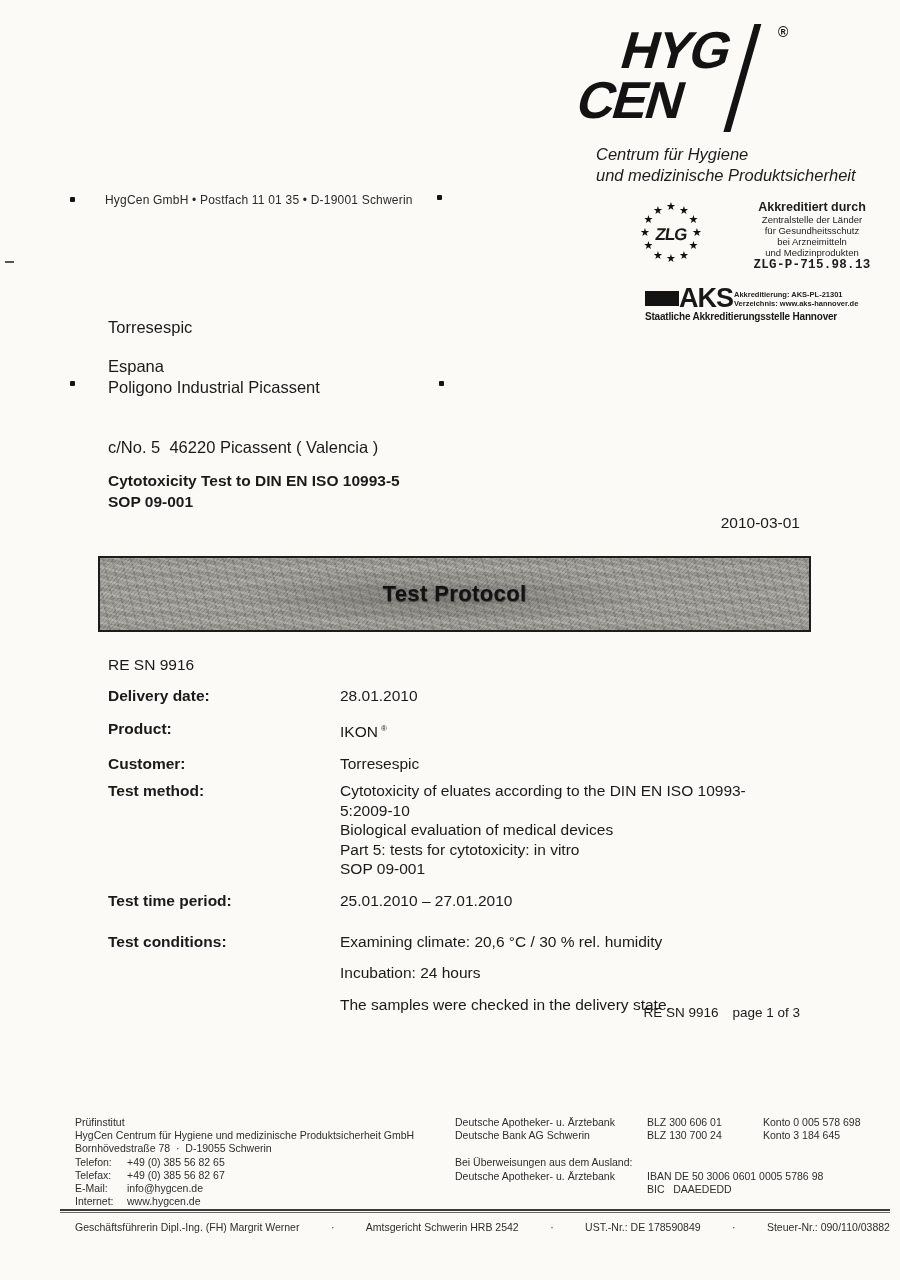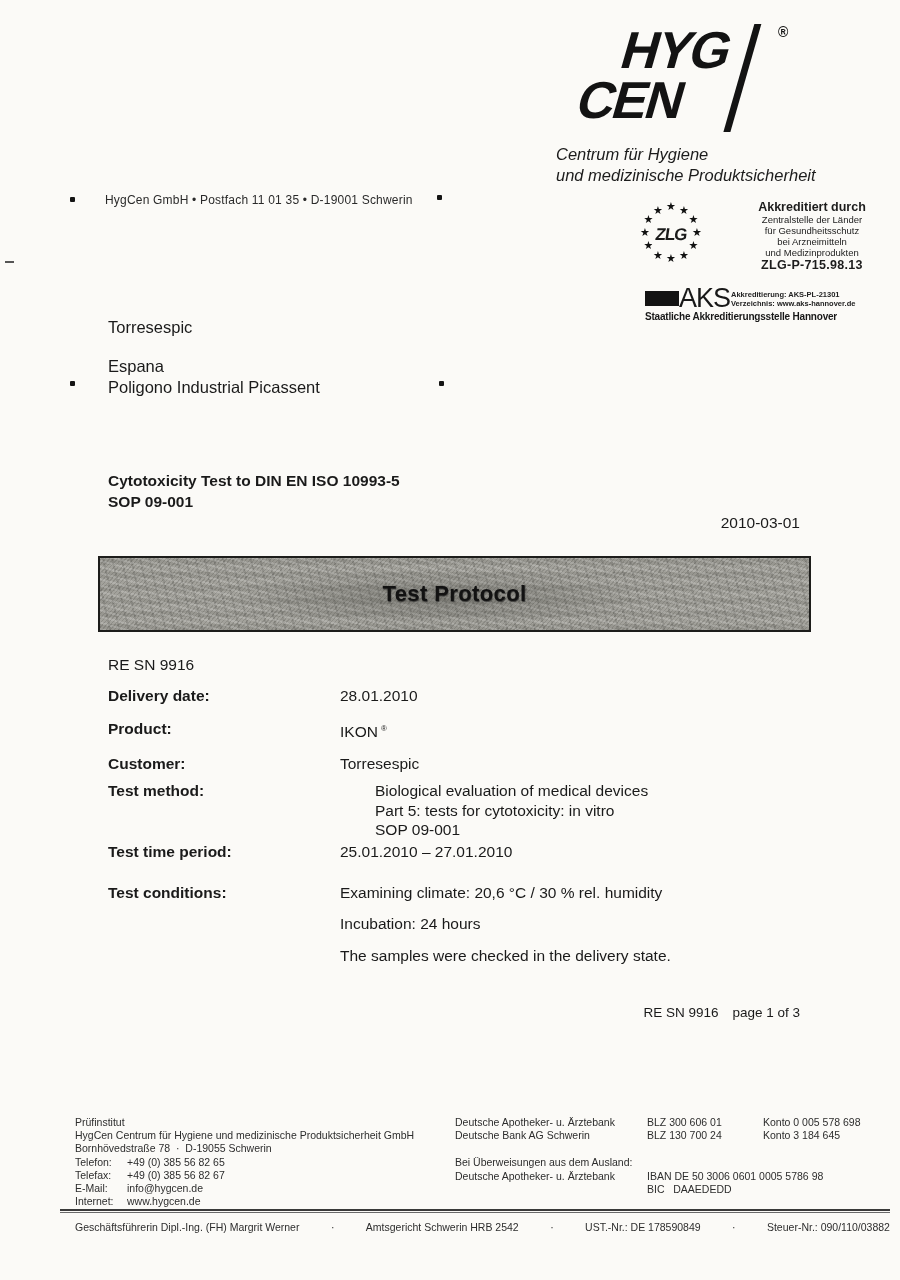--- a/index.html
+++ b/index.html
@@ -13,44 +13,44 @@
   }
   .abs { position:absolute; }
 
   
   .logo-block { left:556px; top:26px; width:300px; }
   .logo-mark { position:relative; height:110px; transform:skewX(-16deg); font-weight:bold; color:#131313; }
   .logo-line1 { font-size:52px; line-height:48px; letter-spacing:-2px; margin-left:58px; }
   .logo-line2 { font-size:52px; line-height:48px; letter-spacing:-2px; margin-left:28px; margin-top:2px; }
   .logo-slash { position:absolute; left:182px; top:-2px; width:7px; height:108px; background:#131313; }
   .logo-reg { position:absolute; left:208px; top:-2px; font-size:14px; font-weight:bold; transform:skewX(16deg); }
-  .logo-tagline { margin-top:8px; font-style:italic; font-size:16.5px; line-height:21px; color:#1c1c1c; }
+  .logo-tagline { margin-top:8px; font-style:italic; font-size:16.5px; line-height:21px; color:#1c1c1c;margin-left:40px; }
 
   
   .sender { left:105px; top:193px; font-size:12px; color:#2a2a2a; letter-spacing:.2px; }
   .recipient { left:108px; top:277px; font-size:16.5px; line-height:20px; white-space:pre-wrap; }
   .country { left:108px; top:357px; font-size:16.5px; }
   .fold-dot { width:5px; height:5px; background:#141414; border-radius:1px; }
   .fold-dash { width:9px; height:2px; background:#555; }
 
   
   .zlg-block { left:636px; top:200px; width:264px; display:flex; gap:22px; }
   .zlg-emblem { position:relative; width:70px; height:70px; flex:0 0 auto; }
   .zlg-star { position:absolute; font-size:11px; color:#111; transform:translate(-50%,-50%); }
   .zlg-center { position:absolute; left:50%; top:50%; transform:translate(-50%,-50%) skewX(-8deg);
                 font-size:17px; font-weight:bold; letter-spacing:-1px; background:#fbfaf7; padding:0 2px; }
   .zlg-text { width:168px; text-align:center; color:#1c1c1c; }
   .zlg-t0 { font-size:12.5px; font-weight:bold; line-height:14px; }
   .zlg-small { font-size:9.5px; line-height:11px; }
-  .zlg-t5 { font-size:12.5px; font-weight:bold; line-height:14px; letter-spacing:.3px; }
+  .zlg-t5 { font-size:12.5px; font-weight:bold; line-height:14px; letter-spacing:.3px;font-family:Liberation Mono, monospace; }
 
   .aks-block { left:645px; top:286px; width:255px; color:#181818; }
   .aks-row { display:flex; align-items:flex-start; }
   .aks-bar { width:34px; height:15px; background:#131313; margin-top:5px; }
-  .aks-name { font-size:27px; font-weight:normal; letter-spacing:-1px; line-height:24px; }
+  .aks-name { font-size:27px; font-weight:bold; letter-spacing:-1px; line-height:24px; }
   .aks-tiny { font-size:7.5px; line-height:9px; margin-top:4px; margin-left:1px; font-weight:bold; color:#222; }
   .aks-sub { font-size:10px; font-weight:bold; margin-top:1px; letter-spacing:-.2px; }
 
   
   .subject { left:108px; top:470px; font-size:15.5px; font-weight:bold; line-height:21px; }
   .doc-date { left:700px; top:514px; width:100px; text-align:right; font-size:15.5px; }
 
   
   .banner {
     left:98px; top:556px; width:713px; height:76px;
@@ -66,21 +66,21 @@
   }
   .banner-title { font-size:22px; font-weight:bold; color:#121212; letter-spacing:.4px;
                   text-shadow:.6px .6px .9px rgba(25,25,25,.65); }
 
   
   .details { left:108px; top:655px; width:700px; font-size:15.5px; }
   .drow { display:flex; align-items:flex-start; }
   .dlabel { width:232px; flex:0 0 auto; font-weight:bold; line-height:20px; padding-right:20px; }
   .dvalue { flex:1; line-height:19.5px; max-width:455px; }
   .r0 { margin-bottom:11px; } .r1 { margin-bottom:13px; } .r2 { margin-bottom:13px; }
-  .r3 { margin-bottom:7px; }  .r4 { margin-bottom:2px;gap:35px; }   .r5 { margin-bottom:21px; }
+  .r3 { margin-bottom:7px; }  .r4 { margin-bottom:12px; }   .r5 { margin-bottom:21px; }
   .cond-para { margin-bottom:12px; }
   .reg-sup { font-size:8px; vertical-align:6px; margin-left:3px; }
   .page-ref { left:500px; top:1005px; width:300px; text-align:right; font-size:13.5px;
               display:flex; justify-content:flex-end; gap:14px; position:absolute; }
 
   
   .footer { color:#2d2d2d; }
   .f-left { left:75px; top:1116px; width:370px; font-size:10.5px; line-height:13.2px; }
   .f-contact { display:flex; }
   .f-contact .lab { width:52px; flex:0 0 auto; }
@@ -112,20 +112,21 @@
 <div class="abs sender">HygCen GmbH • Postfach 11 01 35 • D-19001 Schwerin</div>
 <div class="abs fold-dot" style="left:70px; top:197px;"></div>
 <div class="abs fold-dot" style="left:437px; top:195px;"></div>
 <div class="abs fold-dot" style="left:70px; top:381px;"></div>
 <div class="abs fold-dot" style="left:439px; top:381px;"></div>
 <div class="abs fold-dash" style="left:5px; top:261px;"></div>
 
 <div class="abs recipient">
   <div class="addr-pre">Torresespic</div>
   <div class="addr-pre">Poligono Industrial Picassent</div>
+  <div class="addr-pre">c/No. 5  46220 Picassent ( Valencia )</div>
 </div>
 <div class="abs country">Espana</div>
 
 <div class="abs zlg-block">
   <div class="zlg-emblem">
     <span class="zlg-star" style="left:35px; top:6px;">★</span>
     <span class="zlg-star" style="left:48px; top:9.5px;">★</span>
     <span class="zlg-star" style="left:57.5px; top:19px;">★</span>
     <span class="zlg-star" style="left:61px; top:32px;">★</span>
     <span class="zlg-star" style="left:57.5px; top:45px;">★</span>
@@ -187,20 +188,21 @@
   </div>
 
   <div class="drow r3">
     <div class="dlabel">Customer:</div>
     <div class="dvalue">Torresespic</div>
   </div>
 
   <div class="drow r4">
     <div class="dlabel">Test method:</div>
     <div class="dvalue">
+      <div>Cytotoxicity of eluates according to the DIN EN ISO 10993-5:2009-10</div>
       <div>Biological evaluation of medical devices</div>
       <div>Part 5: tests for cytotoxicity: in vitro</div>
       <div>SOP 09-001</div>
     </div>
   </div>
 
   <div class="drow r5">
     <div class="dlabel">Test time period:</div>
     <div class="dvalue">25.01.2010 – 27.01.2010</div>
   </div>

